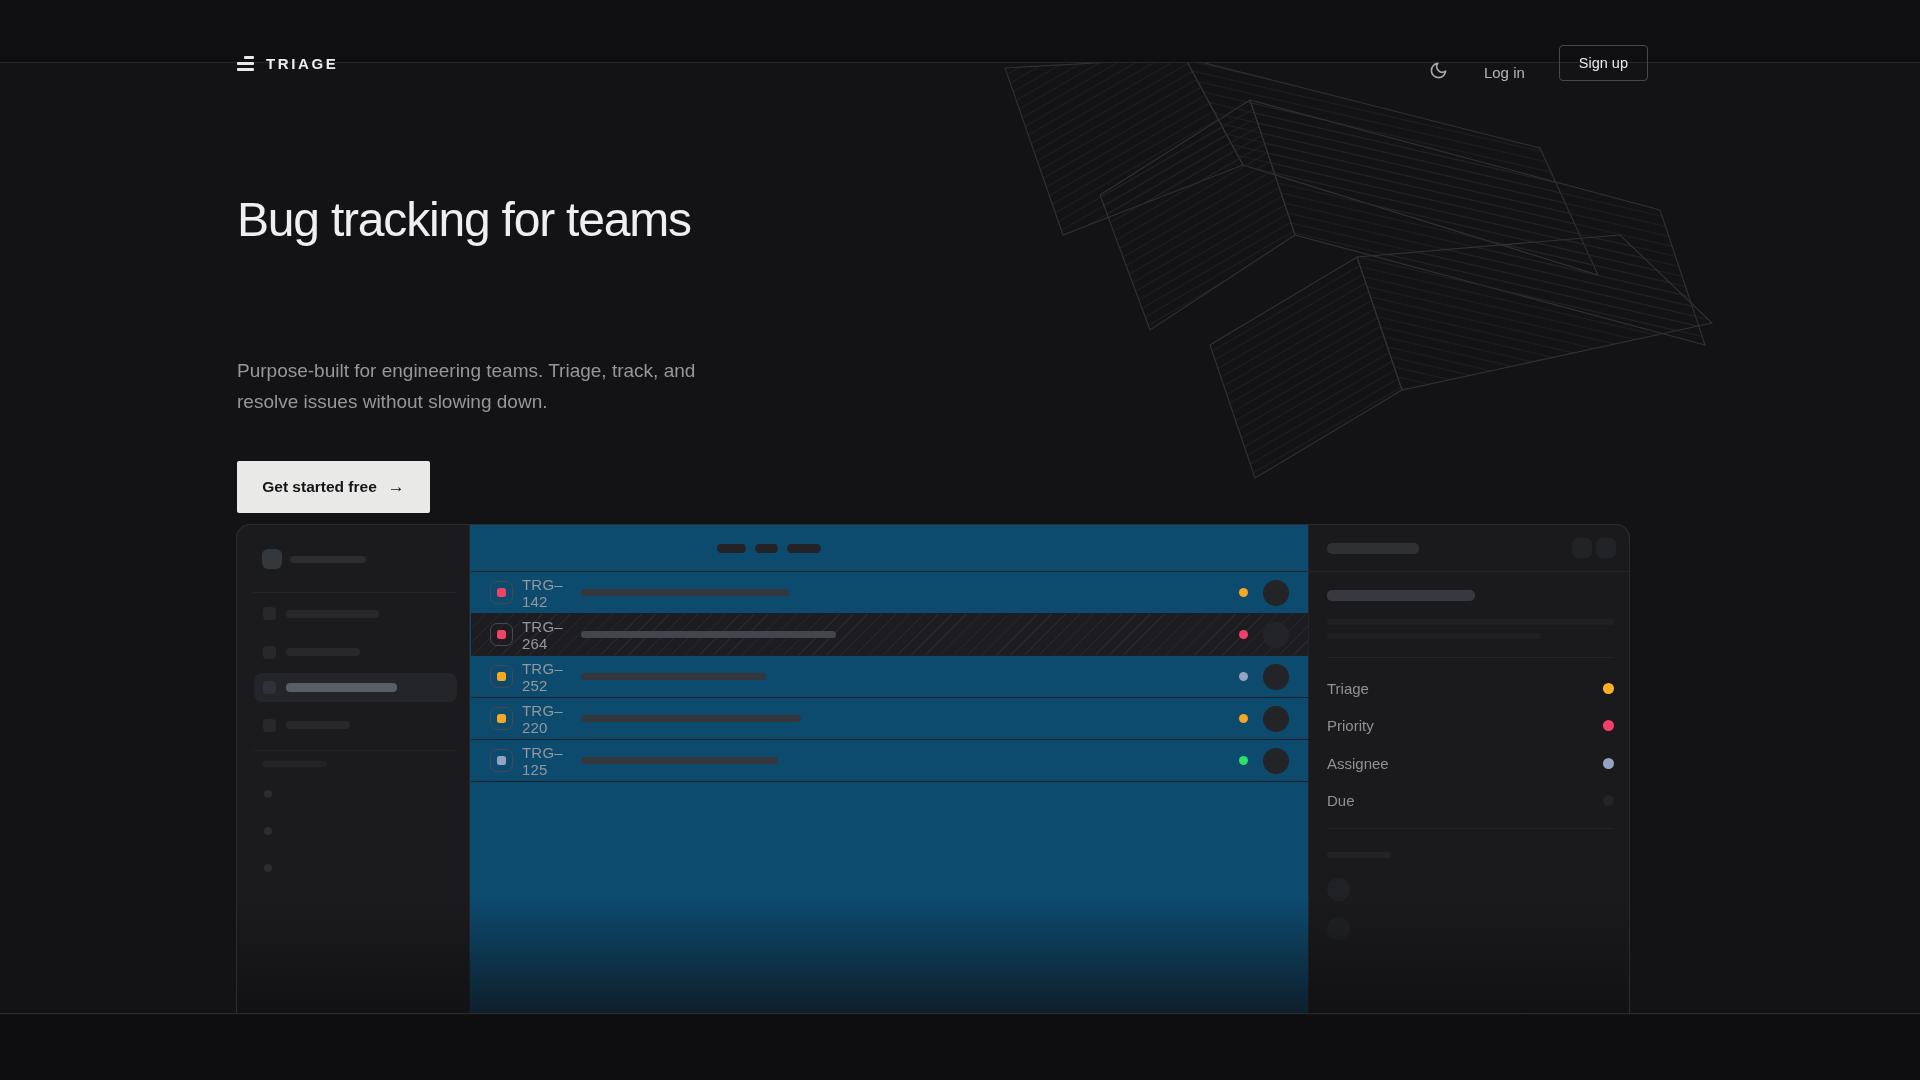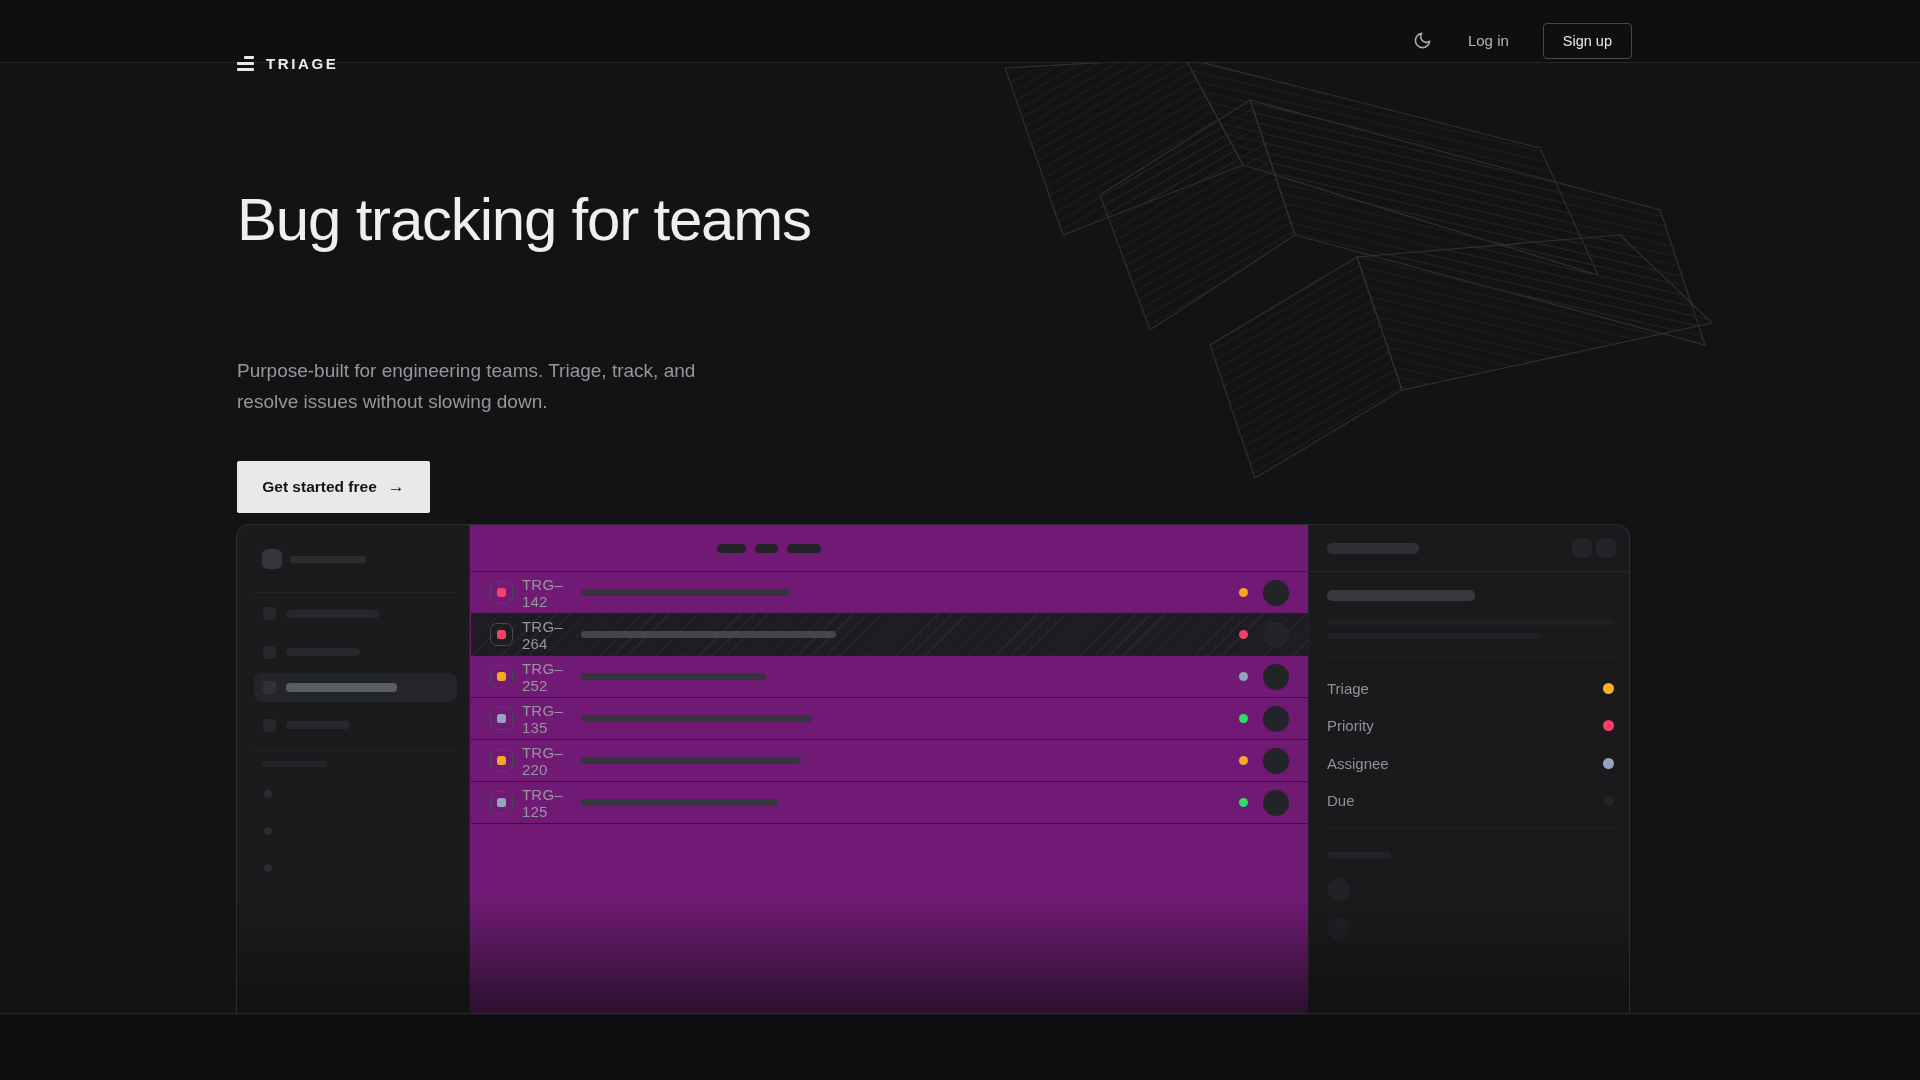--- a/index.html
+++ b/index.html
@@ -9,43 +9,43 @@
   
   .navbar { position:absolute; left:0; top:0; width:1920px; height:63px; background:#0f0f11;
             border-bottom:1px solid #27272a; z-index:30; }
   .brand { position:absolute; left:237px; top:0; height:63px; display:flex; align-items:center; gap:12px;margin-top:32px; }
   .brand-icon { width:17px; height:15px; display:flex; flex-direction:column; justify-content:space-between; }
   .brand-icon i { display:block; height:3.2px; border-radius:1px; background:#e9e9eb; }
   .brand-icon i.b1 { width:10px; margin-left:auto; }
   .brand-icon i.b2 { width:17px; }
   .brand-icon i.b3 { width:17px; }
   .brand-text { font-size:15px; font-weight:700; letter-spacing:2.6px; color:#ededef; }
-  .nav-right { position:absolute; right:288px; top:0; height:81px; display:flex; align-items:center; gap:34px; }
+  .nav-right { position:absolute; right:272px; top:0; height:81px; display:flex; align-items:flex-end; gap:34px; }
   .moon-btn { width:22px; height:22px; display:flex; align-items:center; justify-content:center; cursor:pointer; background:none; border:none; }
   .login { font-size:15px; color:#b4b4b9; cursor:pointer; }
   .signup { height:33px; padding:17px 19px; display:flex; align-items:center; background:transparent;
             border:1px solid #48484c; border-radius:4px; color:#e8e8ea; font-size:14.5px; cursor:pointer;
             font-family:"Liberation Sans", sans-serif; }
 
   
   .hero { position:absolute; left:0; top:63px; width:1920px; height:951px; background:#131316;
           border-bottom:1px solid #2b2b2e; overflow:hidden; }
   .bg-art { position:absolute; left:0; top:0; width:1920px; height:951px; z-index:0; }
 
-  .h1 { position:absolute; left:237px; top:124px; z-index:2; font-size:60px; line-height:65px;
+  .h1 { position:absolute; left:237px; top:124px; z-index:2; font-size:48px; line-height:65px;
         font-weight:500; letter-spacing:-1.2px; color:#efeff1; }
   .sub { position:absolute; left:237px; top:293px; z-index:2; font-size:19px; line-height:30.5px; color:#96969b; }
   .cta { position:absolute; left:237px; top:398px; z-index:2; width:193px; height:52px; background:#e9e9e8;
          border:none; border-radius:2px; display:flex; align-items:center; justify-content:center; gap:11px;
          font-size:15.5px; font-weight:700; color:#141416; cursor:pointer; font-family:"Liberation Sans", sans-serif; }
   .cta .arrow { font-size:17px; font-weight:400; }
 
   
   .mockup { position:absolute; left:236px; top:461px; width:1394px; height:490px; z-index:3;
-            background:#701a75; border:1px solid #2c2c30; border-bottom:none; border-radius:14px 14px 0 0; overflow:hidden; }
+            background:#0c4a6e; border:1px solid #2c2c30; border-bottom:none; border-radius:14px 14px 0 0; overflow:hidden; }
   .m-side  { position:absolute; left:0; top:0; width:233px; height:100%; background:#1b1b1e; border-right:1px solid #26262a; }
   .m-main  { position:absolute; left:234px; top:0; width:837px; height:100%; }
   .m-panel { position:absolute; left:1071px; top:0; width:323px; height:100%; background:#1a1a1d; border-left:1px solid #26262a; }
   .m-fade  { position:absolute; left:0; bottom:0; width:100%; height:115px; z-index:5; pointer-events:none;
              background:linear-gradient(to bottom, rgba(14,14,16,0), rgba(14,14,16,0.72)); }
 
   
   .sk { background:#2b2d31; border-radius:4px; position:absolute; }
   .ws-avatar { position:absolute; left:25px; top:24px; width:20px; height:20px; border-radius:6px; background:#34373c; }
   .ws-bar { left:53px; top:31px; width:76px; height:7px; }
@@ -210,29 +210,20 @@
         <div class="row">
           <span class="ibox">
               <span class="isq" style="background: rgb(246, 167, 35);"></span>
             </span>
           <span class="iid">TRG–252</span>
           <span class="ibar" style="width: 185px;"></span>
           <span class="idot" style="background: rgb(148, 163, 191);"></span>
           <span class="iav"></span>
         </div>
 
-        <div class="row">
-          <span class="ibox">
-              <span class="isq" style="background: rgb(148, 163, 191);"></span>
-            </span>
-          <span class="iid">TRG–135</span>
-          <span class="ibar" style="width: 231px;"></span>
-          <span class="idot" style="background: rgb(43, 223, 107);"></span>
-          <span class="iav"></span>
-        </div>
 
 
         <div class="row">
           <span class="ibox">
               <span class="isq" style="background: rgb(246, 167, 35);"></span>
             </span>
           <span class="iid">TRG–220</span>
           <span class="ibar" style="width: 220px;"></span>
           <span class="idot" style="background: rgb(246, 167, 35);"></span>
           <span class="iav"></span>

